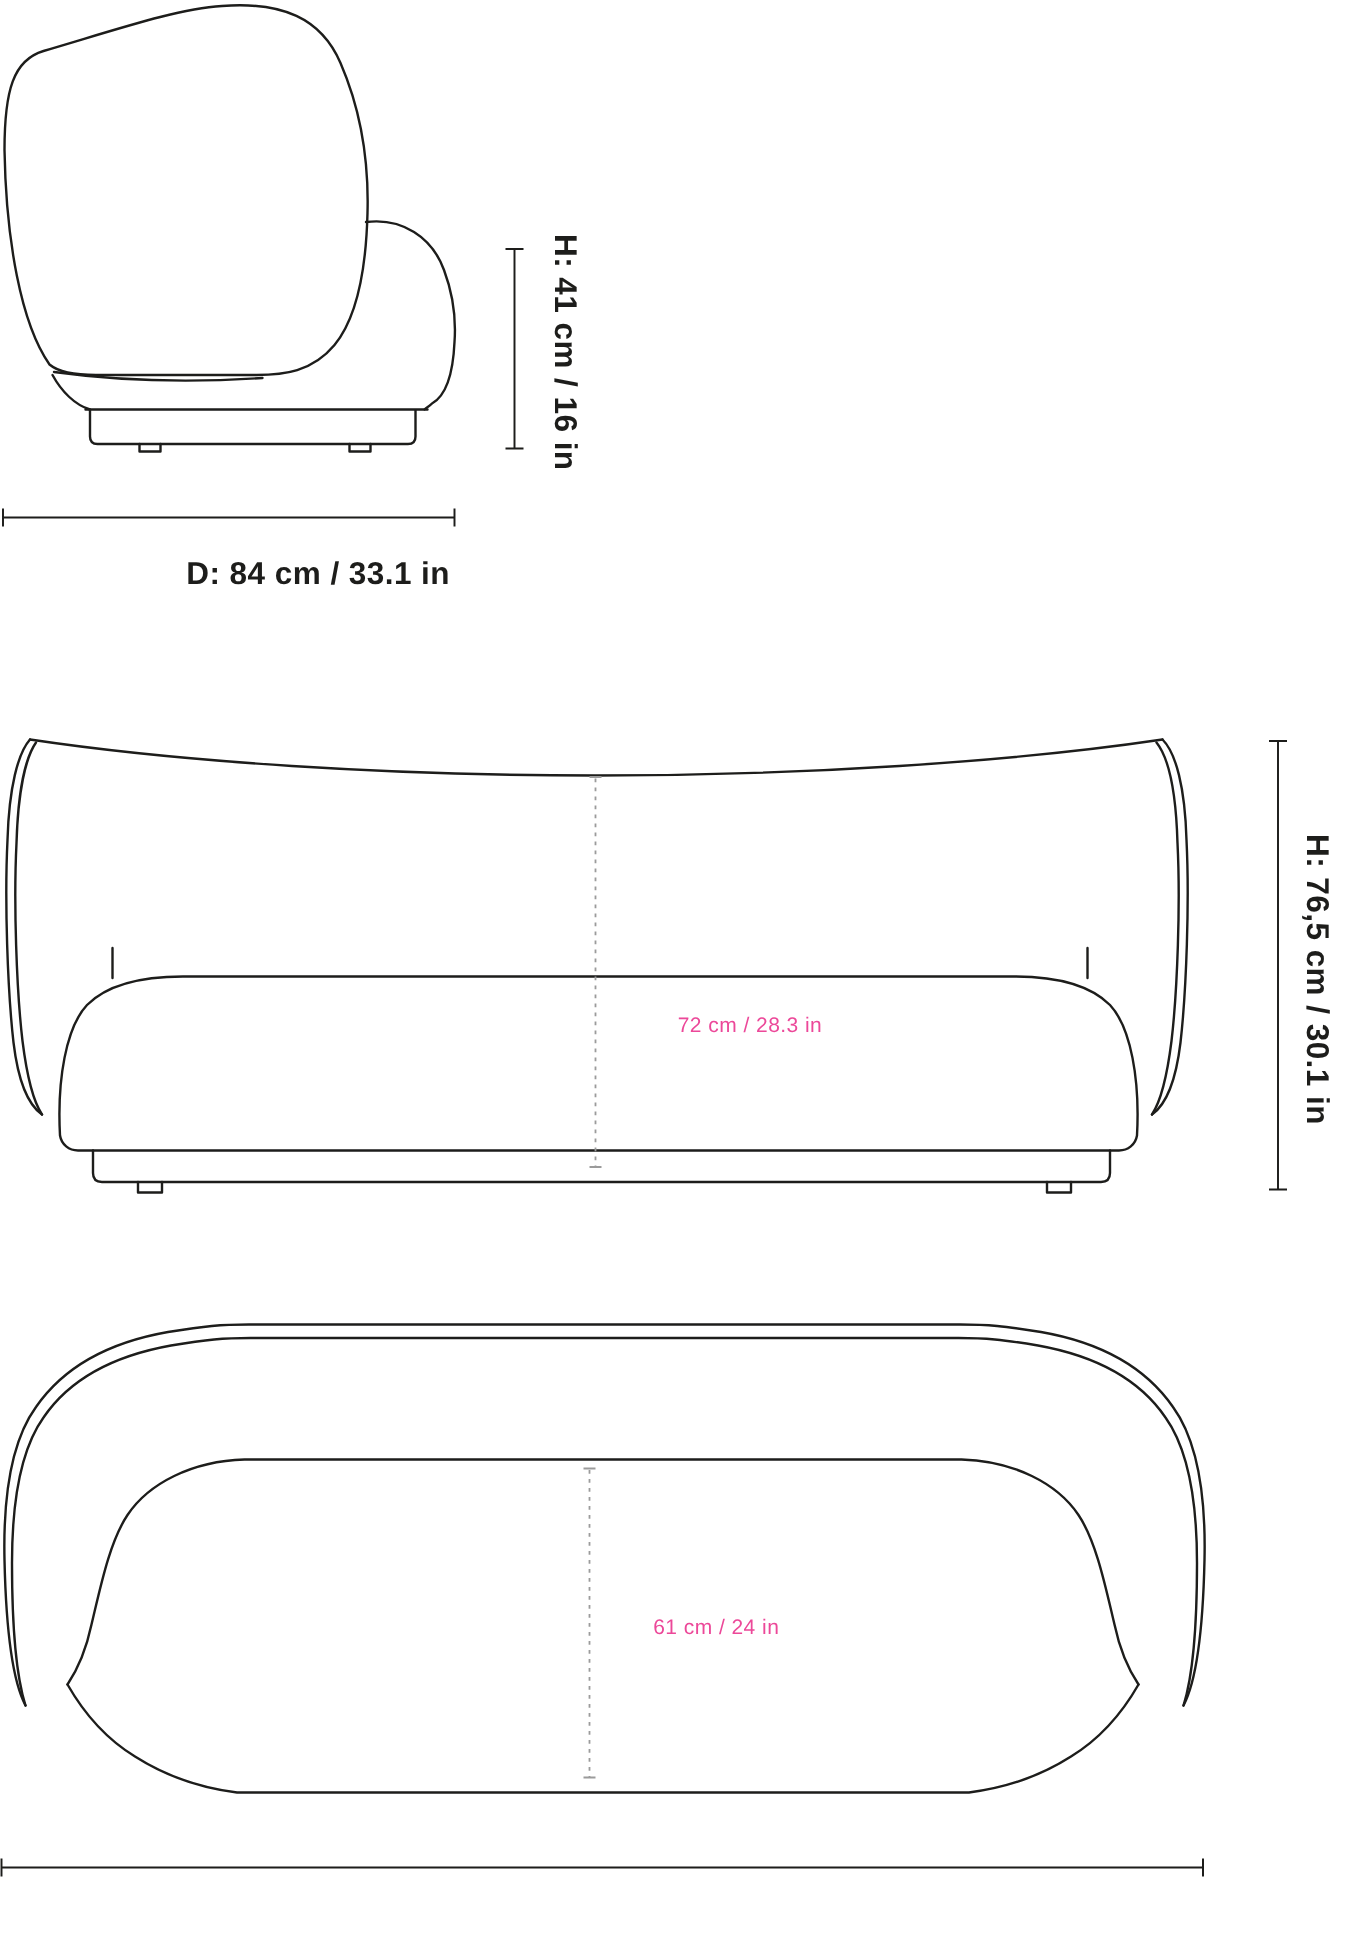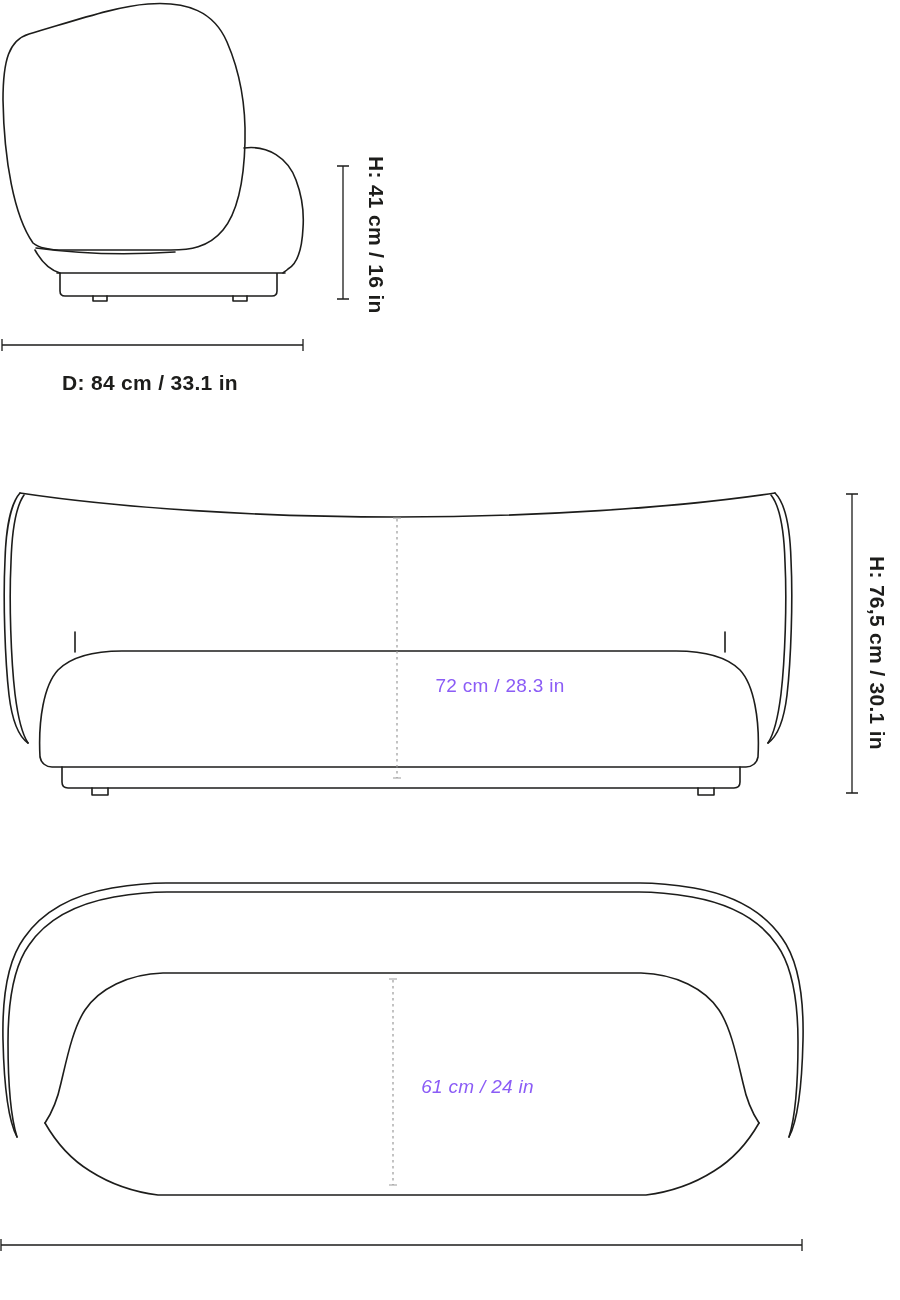--- a/index.html
+++ b/index.html
@@ -9,27 +9,27 @@
   }
   svg{position:absolute;display:block;}
   .outline{fill:none;stroke:#1d1d1b;stroke-width:1.6;stroke-linecap:round;stroke-linejoin:round;}
   .dimline{fill:none;stroke:#1d1d1b;stroke-width:1.3;stroke-linecap:butt;}
   .dashline{fill:none;stroke:#9b9b9b;stroke-width:1.2;stroke-dasharray:2.5 3.5;}
   .dashtick{fill:none;stroke:#9b9b9b;stroke-width:1.2;}
   .dim-label{
     position:absolute;color:#1d1d1b;font-size:21px;font-weight:700;
     letter-spacing:.3px;white-space:nowrap;
   }
-  .dim-label.h-center{text-align:center;}
+  .dim-label.h-center{text-align:right;}
   .dim-label.vertical{
     writing-mode:vertical-rl;text-orientation:mixed;
     display:flex;align-items:center;justify-content:center;
   }
   .inner-label{
-    position:absolute;color:#8b5cf6;font-size:19px;font-weight:400;
+    position:absolute;color:#ec4899;font-size:14px;font-weight:400;
     letter-spacing:.3px;white-space:nowrap;text-align:center;
   }
 </style>
 </head>
 <body>
 
 <div id="stage">
 
   <svg style="left:0;top:0" width="360" height="360" viewBox="0 0 360 360">
 
@@ -143,15 +143,15 @@
          L 646,325
          C 670,322 692,315 714,301
          C 732,290 747,274 759,253"></path>
 
     <path class="dashline" d="M 393,110 L 393,315"></path>
     <path class="dashtick" d="M 389,109 L 397,109 M 389,315 L 397,315"></path>
 
     <path class="dimline" d="M 1,375 L 802,375 M 1,369 L 1,381 M 802,369 L 802,381"></path>
   </svg>
 
-  <div class="inner-label" style="left:395px;top:1076px;width:165px;font-style:italic;">61 cm / 24 in</div>
+  <div class="inner-label" style="left:395px;top:1076px;width:165px;">61 cm / 24 in</div>
 
 </div>
 
 </body></html>

